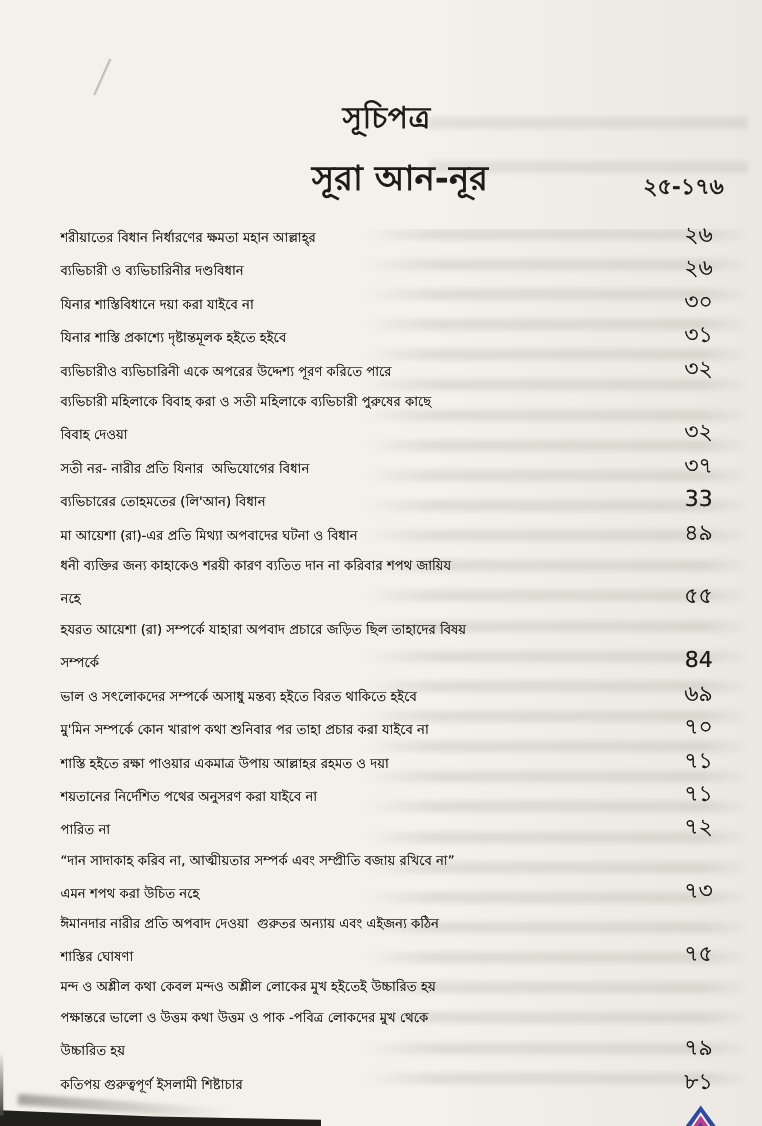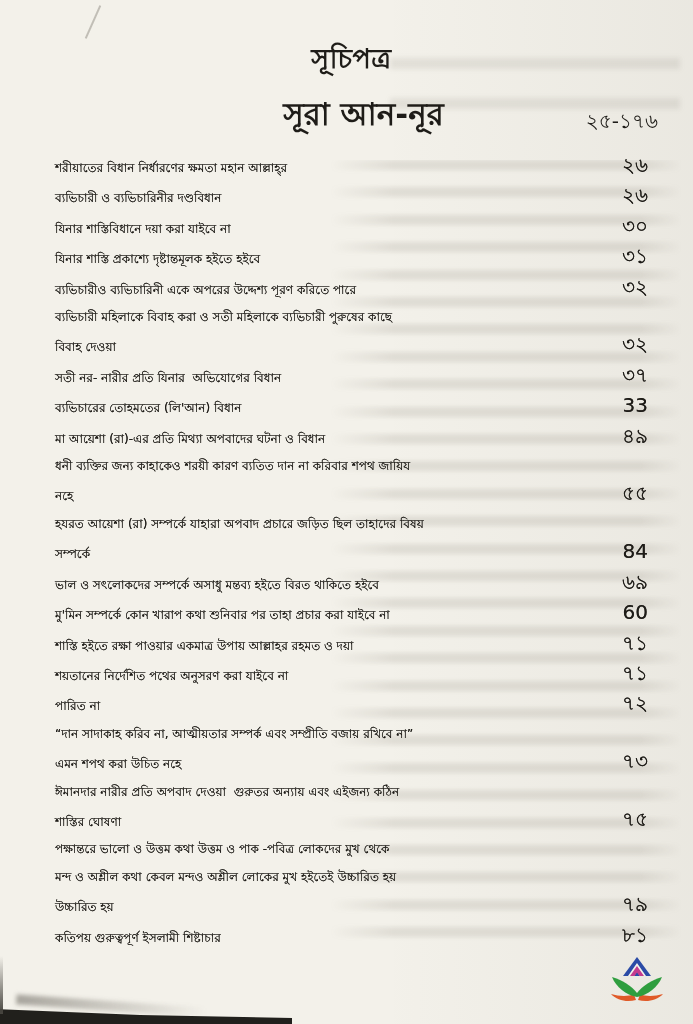--- a/index.html
+++ b/index.html
@@ -2,21 +2,21 @@
 <html><head>
 <meta charset="utf-8">
 <style>
   html,body{margin:0;padding:0;}
   body{
     width:693px;height:1024px;position:relative;overflow:hidden;
     background:linear-gradient(to right, rgba(0,0,0,0) 55%, rgba(70,64,52,0.05) 100%), #f3f1ea;
     font-family:"DejaVu Sans", sans-serif;
     color:#1e1c18;
   }
-  .sheet{position:absolute;inset:0;}
+  .sheet{position:absolute;inset:0;margin-top:48px;}
   
   .bleed-body{
     position:absolute;left:330px;top:160px;width:352px;height:792px;
     background:repeating-linear-gradient(to bottom, rgba(112,106,95,0.14) 0 10px, rgba(112,106,95,0) 10px 27.4px);
     filter:blur(2.3px);
     -webkit-mask-image:linear-gradient(to right, transparent 0, #000 18%, #000 88%, transparent 100%);
     mask-image:linear-gradient(to right, transparent 0, #000 18%, #000 88%, transparent 100%);
   }
   .bleed-title{
     position:absolute;left:390px;top:58px;width:290px;height:78px;
@@ -26,21 +26,21 @@
   .scratch{
     position:absolute;left:92px;top:4px;width:2px;height:36px;
     background:rgba(100,95,85,0.35);transform:rotate(24deg);filter:blur(0.5px);
   }
   .page-title{
     position:absolute;top:38px;left:55px;width:593px;text-align:center;
     font-size:27px;font-weight:700;letter-spacing:0.5px;
   }
   .section-row{position:absolute;top:90px;left:67px;width:593px;}
   .section-title{text-align:center;font-size:31px;font-weight:700;}
-  .section-pages{position:absolute;right:2px;top:16px;font-size:20px;font-weight:400;}
+  .section-pages{position:absolute;right:2px;top:16px;font-size:20px;font-weight:700;}
   .toc{position:absolute;top:152px;left:55px;width:593px;}
   .entry{margin:0;}
   .row{display:flex;align-items:baseline;line-height:27.4px;}
   .txt{
     flex:1;font-size:12px;white-space:pre;overflow:visible;
     text-shadow:0 0 0.5px rgba(30,28,24,0.85);
   }
   .pg{
     width:58px;text-align:right;font-size:20px;
     text-shadow:0 0 0.5px rgba(30,28,24,0.85);
@@ -155,21 +155,21 @@
       </div>
       <div class="entry">
         <div class="row">
           <span class="txt">ভাল ও সৎলোকদের সম্পর্কে অসাধু মন্তব্য হইতে বিরত থাকিতে হইবে</span>
           <span class="pg">৬৯</span>
         </div>
       </div>
       <div class="entry">
         <div class="row">
           <span class="txt">মু'মিন সম্পর্কে কোন খারাপ কথা শুনিবার পর তাহা প্রচার করা যাইবে না</span>
-          <span class="pg">60</span>
+          <span class="pg">৭০</span>
         </div>
       </div>
       <div class="entry">
         <div class="row">
           <span class="txt">শাস্তি হইতে রক্ষা পাওয়ার একমাত্র উপায় আল্লাহর রহমত ও দয়া</span>
           <span class="pg">৭১</span>
         </div>
       </div>
       <div class="entry">
         <div class="row">
@@ -196,24 +196,24 @@
         <div class="row">
           <span class="txt">ঈমানদার নারীর প্রতি অপবাদ দেওয়া  গুরুতর অন্যায় এবং এইজন্য কঠিন</span>
         </div>
         <div class="row">
           <span class="txt">শাস্তির ঘোষণা</span>
           <span class="pg">৭৫</span>
         </div>
       </div>
       <div class="entry">
         <div class="row">
+          <span class="txt">মন্দ ও অশ্লীল কথা কেবল মন্দও অশ্লীল লোকের মুখ হইতেই উচ্চারিত হয়</span>
+        </div>
+        <div class="row">
           <span class="txt">পক্ষান্তরে ভালো ও উত্তম কথা উত্তম ও পাক -পবিত্র লোকদের মুখ থেকে</span>
-        </div>
-        <div class="row">
-          <span class="txt">মন্দ ও অশ্লীল কথা কেবল মন্দও অশ্লীল লোকের মুখ হইতেই উচ্চারিত হয়</span>
         </div>
         <div class="row">
           <span class="txt">উচ্চারিত হয়</span>
           <span class="pg">৭৯</span>
         </div>
       </div>
       <div class="entry">
         <div class="row">
           <span class="txt">কতিপয় গুরুত্বপূর্ণ ইসলামী শিষ্টাচার</span>
           <span class="pg">৮১</span>

